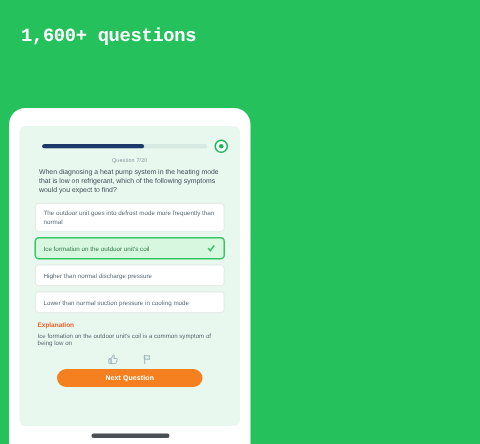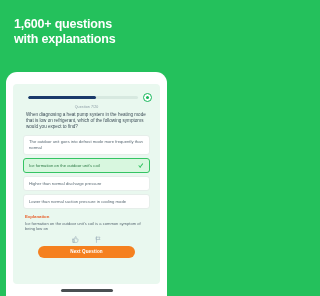--- a/index.html
+++ b/index.html
@@ -15,20 +15,21 @@
     position:absolute; left:0; top:0; width:173px; height:72px;
     padding:17px 14px 0 14px;
   }
   .hero-line {
     color:#ffffff;
     font-size:12.5px;
     font-weight:bold;
     line-height:14.5px;
     letter-spacing:-0.2px;
     white-space:nowrap;
+    font-family:Liberation Mono, monospace;
   }
 
   
   .card {
     position:absolute; left:6px; top:72px;
     width:161px; height:224px;
     background:#ffffff;
     border-radius:11px 11px 0 0;
     overflow:hidden;
   }
@@ -141,21 +142,20 @@
     position:absolute; left:50%; transform:translateX(-50%);
     bottom:4px; width:52px; height:2.6px;
     background:#4a4f52; border-radius:2px;
   }
 </style>
 </head>
 <body>
 
 <div class="hero">
   <div class="hero-line">1,600+ questions</div>
-  <div class="hero-line">with explanations</div>
 </div>
 
 <div class="card">
   <div class="screen">
 
     <div class="progress-row">
       <div class="track">
         <div class="fill" style="width: 62%;"></div>
       </div>
       <div class="badge">

